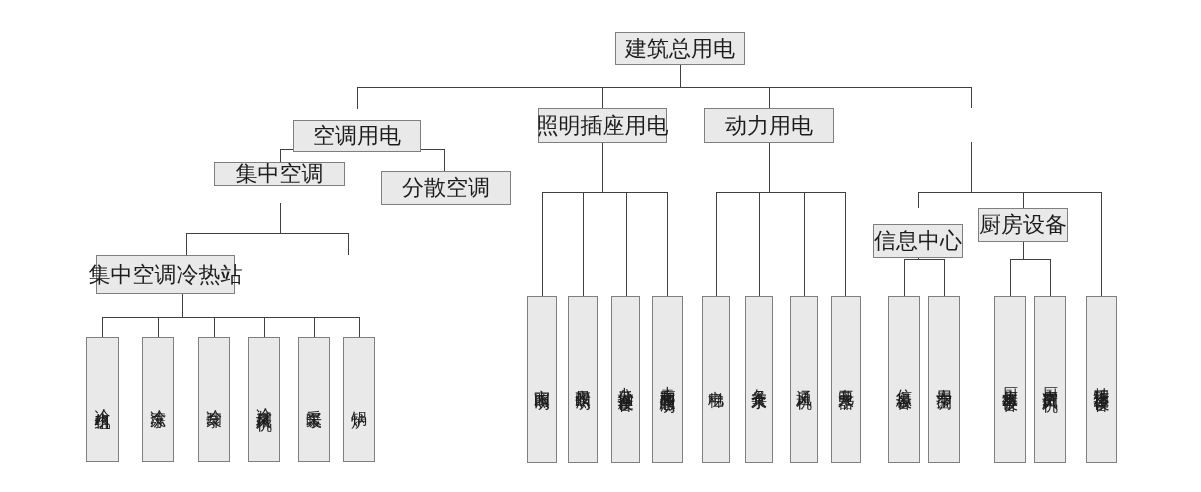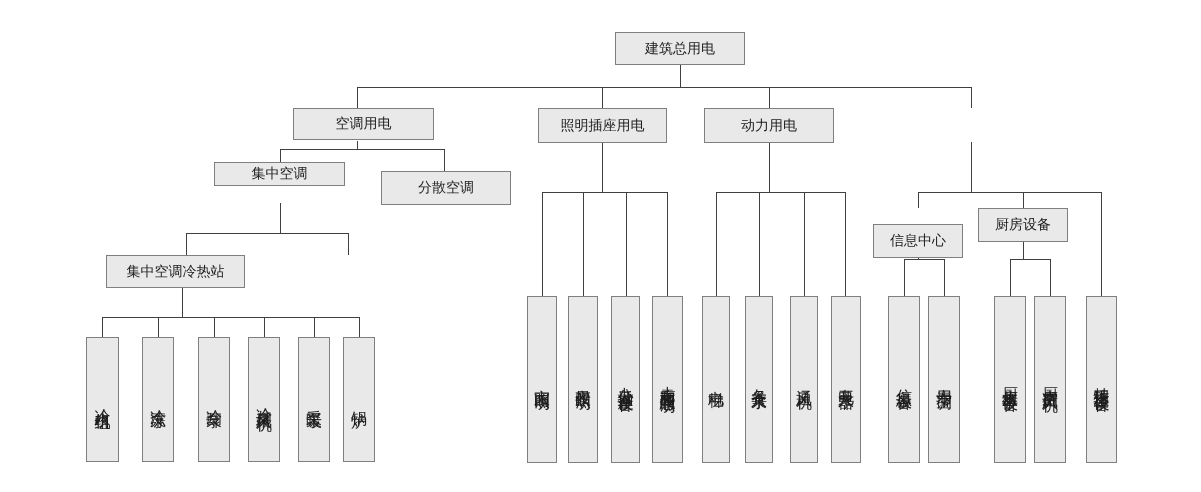--- a/index.html
+++ b/index.html
@@ -14,21 +14,21 @@
   .node {
     position: absolute;
     background: #e9e9e9;
     border: 1px solid #7f7f7f;
     box-sizing: border-box;
     display: flex;
     align-items: center;
     justify-content: center;
     color: #1c1c1c;
   }
-  .h-node { font-size: 14px; white-space: nowrap; }
+  .h-node { font-size: 22px; white-space: nowrap; }
   .v-node {
     writing-mode: vertical-rl;
     text-orientation: upright;
     font-size: 16px;
     letter-spacing: 2px;
     line-height: 1;
   }
   .line { position: absolute; background: #404040; }
 </style>
 </head>
@@ -87,28 +87,28 @@
   <div class="line" style="left:904px;top:259px;width:1px;height:37px;"></div>
   <div class="line" style="left:944px;top:259px;width:1px;height:37px;"></div>
 
   <div class="line" style="left:1023px;top:242px;width:1px;height:17px;"></div>
   <div class="line" style="left:1010px;top:259px;width:41px;height:1px;"></div>
   <div class="line" style="left:1010px;top:259px;width:1px;height:37px;"></div>
   <div class="line" style="left:1050px;top:259px;width:1px;height:37px;"></div>
 
   <div class="node h-node" style="left:615px;top:32px;width:130px;height:33px;">建筑总用电</div>
 
-  <div class="node h-node" style="left:293px;top:108px;width:141px;height:32px;">空调用电</div>
+  <div class="node h-node" style="left:293px;top:120px;width:128px;height:32px;">空调用电</div>
   <div class="node h-node" style="left:538px;top:108px;width:129px;height:35px;">照明插座用电</div>
   <div class="node h-node" style="left:704px;top:108px;width:130px;height:35px;">动力用电</div>
 
   <div class="node h-node" style="left:214px;top:162px;width:131px;height:24px;">集中空调</div>
   <div class="node h-node" style="left:381px;top:171px;width:130px;height:34px;">分散空调</div>
 
-  <div class="node h-node" style="left:106px;top:255px;width:139px;height:33px;">集中空调冷热站</div>
+  <div class="node h-node" style="left:96px;top:255px;width:139px;height:39px;">集中空调冷热站</div>
 
   <div class="node v-node" style="left:86px;top:337px;width:33px;height:125px;">冷水机组</div>
   <div class="node v-node" style="left:142px;top:337px;width:32px;height:125px;">冷冻泵</div>
   <div class="node v-node" style="left:198px;top:337px;width:32px;height:125px;">冷却泵</div>
   <div class="node v-node" style="left:248px;top:337px;width:32px;height:125px;">冷却塔风机</div>
   <div class="node v-node" style="left:298px;top:337px;width:32px;height:125px;">采暖泵</div>
   <div class="node v-node" style="left:343px;top:337px;width:32px;height:125px;">锅炉</div>
 
   <div class="node v-node" style="left:527px;top:296px;width:30px;height:167px;">室内照明</div>
   <div class="node v-node" style="left:568px;top:296px;width:30px;height:167px;">夜景照明</div>

